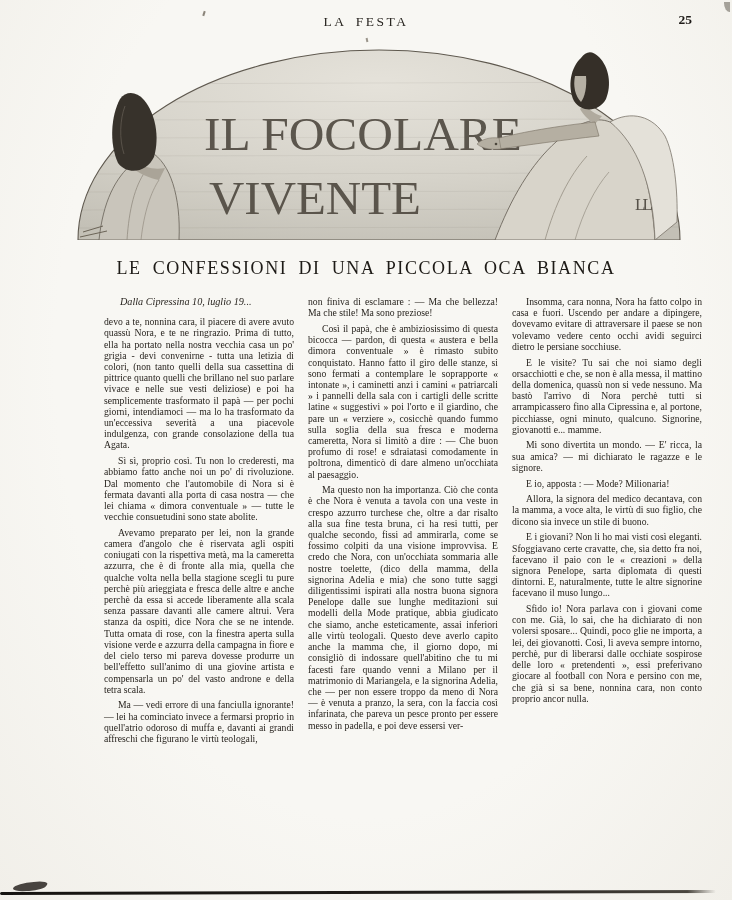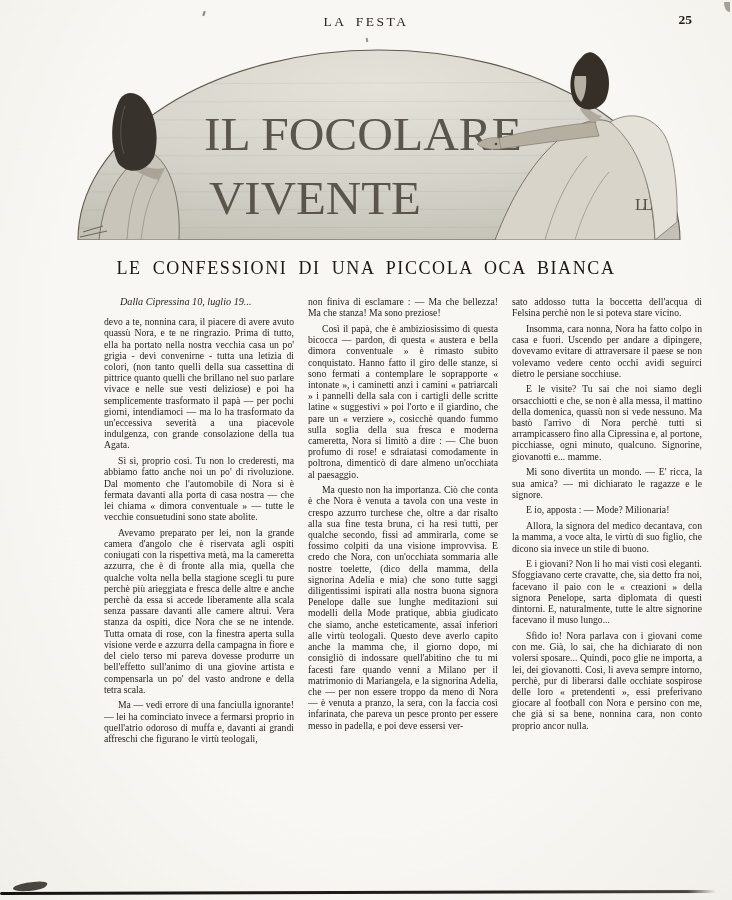--- a/index.html
+++ b/index.html
@@ -115,26 +115,25 @@
 
   <div class="cols">
     <div class="col">
         <p class="pline dateline">Dalla Cipressina 10, luglio 19...</p>
         <p class="pline cont">devo a te, nonnina cara, il piacere di avere avuto quassù Nora, e te ne ringrazio. Prima di tutto, ella ha portato nella nostra vecchia casa un po' grigia - devi convenirne - tutta una letizia di colori, (non tanto quelli della sua cassettina di pittrice quanto quelli che brillano nel suo parlare vivace e nelle sue vesti deliziose) e poi ha semplicemente trasformato il papà — per pochi giorni, intendiamoci — ma lo ha trasformato da un'eccessiva severità a una piacevole indulgenza, con grande consolazione della tua Agata.</p>
         <p class="pline para">Sì sì, proprio così. Tu non lo crederesti, ma abbiamo fatto anche noi un po' di rivoluzione. Dal momento che l'automobile di Nora si è fermata davanti alla porta di casa nostra — che lei chiama « dimora conventuale » — tutte le vecchie consuetudini sono state abolite.</p>
         <p class="pline para">Avevamo preparato per lei, non la grande camera d'angolo che è riservata agli ospiti coniugati con la rispettiva metà, ma la cameretta azzurra, che è di fronte alla mia, quella che qualche volta nella bella stagione scegli tu pure perchè più arieggiata e fresca delle altre e anche perchè da essa si accede liberamente alla scala senza passare davanti alle camere altrui. Vera stanza da ospiti, dice Nora che se ne intende. Tutta ornata di rose, con la finestra aperta sulla visione verde e azzurra della campagna in fiore e del cielo terso mi pareva dovesse produrre un bell'effetto sull'animo di una giovine artista e compensarla un po' del vasto androne e della tetra scala.</p>
         <p class="pline para">Ma — vedi errore di una fanciulla ignorante! — lei ha cominciato invece a fermarsi proprio in quell'atrio odoroso di muffa e, davanti ai grandi affreschi che figurano le virtù teologali,</p>
       </div>
     <div class="col">
-        <p class="pline cont">non finiva di esclamare : — Ma che bellezza! Ma che stanza! Ma sono preziose!</p>
+        <p class="pline cont">non finiva di esclamare : — Ma che bellezza! Ma che stile! Ma sono preziose!</p>
         <p class="pline para">Così il papà, che è ambiziosissimo di questa bicocca — pardon, di questa « austera e bella dimora conventuale » è rimasto subito conquistato. Hanno fatto il giro delle stanze, si sono fermati a contemplare le soprapporte « intonate », i caminetti anzi i camini « patriarcali » i pannelli della sala con i cartigli delle scritte latine « suggestivi » poi l'orto e il giardino, che pare un « verziere », cosicchè quando fummo sulla soglia della sua fresca e moderna cameretta, Nora si limitò a dire : — Che buon profumo di rose! e sdraiatasi comodamente in poltrona, dimenticò di dare almeno un'occhiata al paesaggio.</p>
         <p class="pline para">Ma questo non ha importanza. Ciò che conta è che Nora è venuta a tavola con una veste in crespo azzurro turchese che, oltre a dar risalto alla sua fine testa bruna, ci ha resi tutti, per qualche secondo, fissi ad ammirarla, come se fossimo colpiti da una visione improvvisa. E credo che Nora, con un'occhiata sommaria alle nostre toelette, (dico della mamma, della signorina Adelia e mia) che sono tutte saggi diligentissimi ispirati alla nostra buona signora Penelope dalle sue lunghe meditazioni sui modelli della Mode pratique, abbia giudicato che siamo, anche esteticamente, assai inferiori alle virtù teologali. Questo deve averlo capito anche la mamma che, il giorno dopo, mi consigliò di indossare quell'abitino che tu mi facesti fare quando venni a Milano per il matrimonio di Mariangela, e la signorina Adelia, che — per non essere troppo da meno di Nora — è venuta a pranzo, la sera, con la faccia così infarinata, che pareva un pesce pronto per essere messo in padella, e poi deve essersi ver-</p>
       </div>
     <div class="col">
-        <p class="pline cont">sato addosso tutta la boccetta dell'acqua di Felsina perchè non le si poteva stare vicino.</p>
         <p class="pline para">Insomma, cara nonna, Nora ha fatto colpo in casa e fuori. Uscendo per andare a dipingere, dovevamo evitare di attraversare il paese se non volevamo vedere cento occhi avidi seguirci dietro le persiane socchiuse.</p>
         <p class="pline para">E le visite? Tu sai che noi siamo degli orsacchiotti e che, se non è alla messa, il mattino della domenica, quassù non si vede nessuno. Ma bastò l'arrivo di Nora perchè tutti si arrampicassero fino alla Cipressina e, al portone, picchiasse, ogni minuto, qualcuno. Signorine, giovanotti e... mamme.</p>
         <p class="pline para">Mi sono divertita un mondo. — E' ricca, la sua amica? — mi dichiarato le ragazze e le signore.</p>
         <p class="pline para">E io, apposta : — Mode? Milionaria!</p>
         <p class="pline para">Allora, la signora del medico decantava, con la mamma, a voce alta, le virtù di suo figlio, che dicono sia invece un stile di buono.</p>
         <p class="pline para">E i giovani? Non li ho mai visti così eleganti. Sfoggiavano certe cravatte, che, sia detto fra noi, facevano il paio con le « creazioni » della signora Penelope, sarta diplomata di questi dintorni. E, naturalmente, tutte le altre signorine facevano il muso lungo...</p>
         <p class="pline para">Sfido io! Nora parlava con i giovani come con me. Già, lo sai, che ha dichiarato di non volersi sposare... Quindi, poco glie ne importa, a lei, dei giovanotti. Così, li aveva sempre intorno, perchè, pur di liberarsi dalle occhiate sospirose delle loro « pretendenti », essi preferivano giocare al football con Nora e persino con me, che già si sa bene, nonnina cara, non conto proprio ancor nulla.</p>
       </div>
   </div>
 

